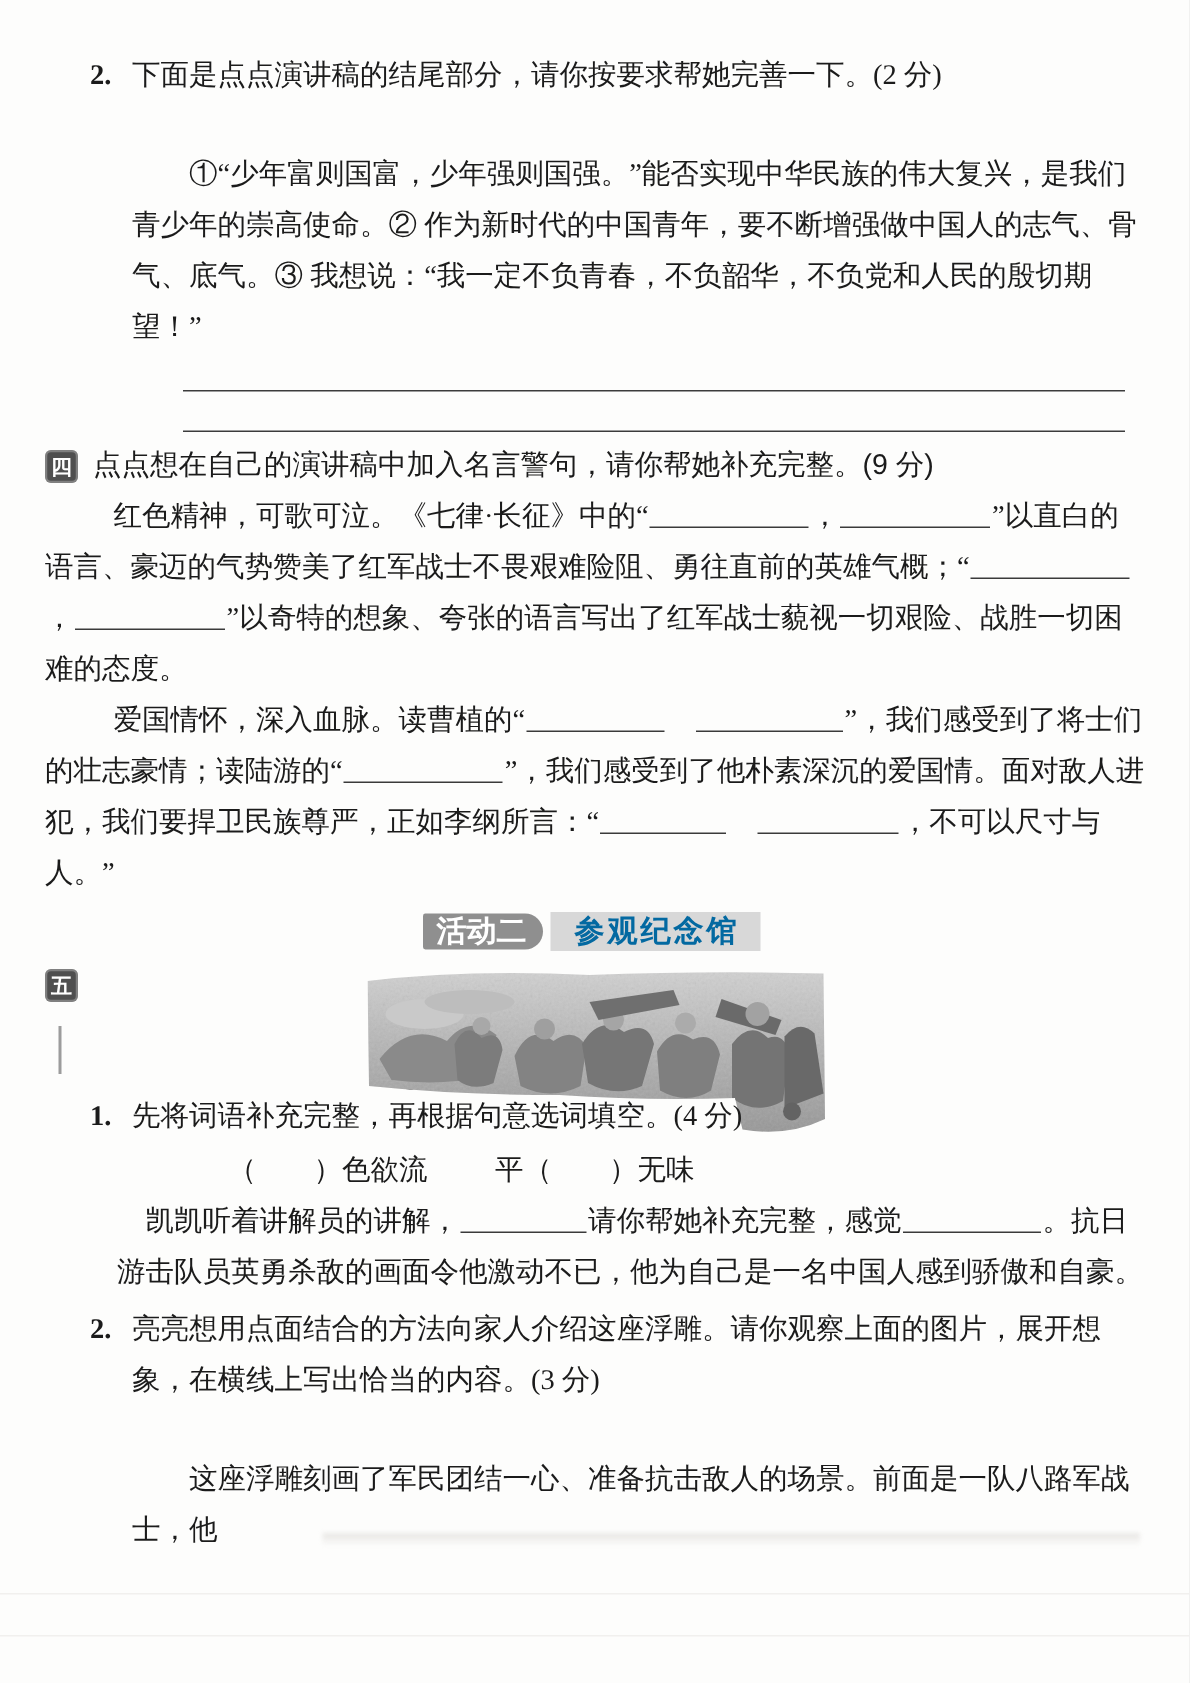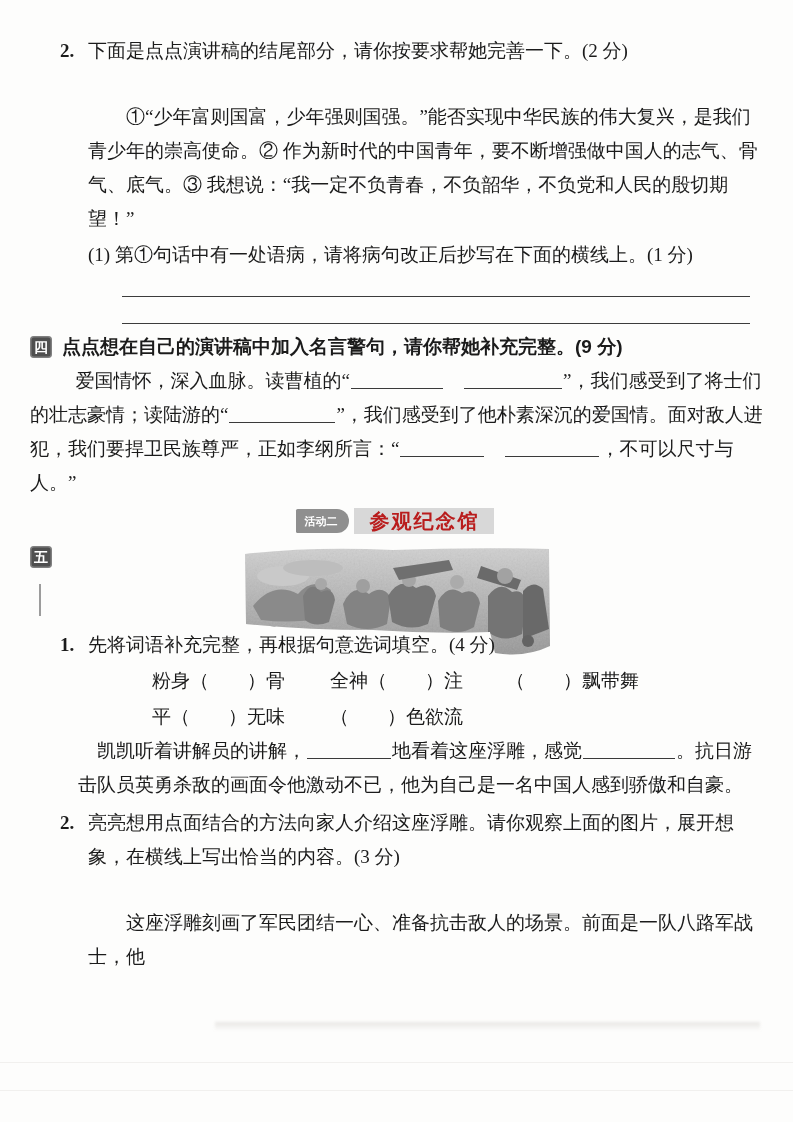--- a/index.html
+++ b/index.html
@@ -25,39 +25,39 @@
 
   
   .section { position:relative; padding-left:32px; margin-top:6px; }
   .sec-badge {
     position:absolute; left:0; top:6px; width:22px; height:22px;
     background:#4f4f4f; color:#fff; border-radius:4px;
     font-family:"Liberation Sans",sans-serif; font-size:14px; font-weight:bold;
     line-height:22px; text-align:center;
     box-shadow:inset 0 0 0 1.5px rgba(255,255,255,.28);
   }
-  .sec-title { font-family:"Liberation Sans",sans-serif; font-weight:bold; }
+  .sec-title { font-family:"Liberation Sans",sans-serif; font-weight:normal; }
   .margin-mark { position:absolute; left:9px; top:44px; width:2px; height:32px; background:#9c9c9c; }
 
   .para { text-indent:2.4em; }
 
   .blank {
     display:inline-block; height:16px; vertical-align:-2px; margin:0 1px;
     border-bottom:1.4px solid #3a3a3a;
   }
 
   
   .activity { display:flex; justify-content:center; align-items:center; margin:8px 0 4px -4px; }
   .act-badge {
     background:#8f8f8f; color:#fff; font-family:Liberation Sans, sans-serif;
-    font-weight:bold; font-size:11px; line-height:24px; padding:0 11px 0 9px;
+    font-weight:bold; font-size:20px; line-height:24px; padding:0 11px 0 9px;
     border-radius:2px 15px 15px 2px;
   }
   .act-strip {
-    background:#d8d8d8; color:#b91c1c; font-family:"Liberation Sans",sans-serif;
+    background:#d8d8d8; color:#0369a1; font-family:"Liberation Sans",sans-serif;
     font-weight:bold; font-size:20px; line-height:26px; padding:0 14px 0 16px; margin-left:5px;
     letter-spacing:2px;
   }
 
   .relief-wrap { width:307px; margin:12px auto 0 auto; height:112px; position:relative; z-index:1; }
 
   .q1 { margin-top:-30px; position:relative; z-index:2; }
 
   .wordgrid {
     display:grid; grid-template-columns:178px 176px 190px;
@@ -74,30 +74,32 @@
 </head>
 <body>
 
 <div class="page">
   <div class="content">
 
     <div class="item">
       <span class="num">2.</span>
       <span>下面是点点演讲稿的结尾部分，请你按要求帮她完善一下。(2 分)</span>
       <div class="passage">①“少年富则国富，少年强则国强。”能否实现中华民族的伟大复兴，是我们青少年的崇高使命。② 作为新时代的中国青年，要不断增强做中国人的志气、骨气、底气。③ 我想说：“我一定不负青春，不负韶华，不负党和人民的殷切期望！”</div>
-      <div class="sub">(1) 第①句话中有一处语病，请将病句改正后抄写在下面的横线上。(1 分)</div>
       <div class="ansline"></div>
       <div class="ansline"></div>
     </div>
 
     <div class="section">
       <span class="sec-badge">四</span>
       <span class="sec-title">点点想在自己的演讲稿中加入名言警句，请你帮她补充完整。(9 分)</span>
     </div>
 
+    <div class="para">
+      <span>红色精神，可歌可泣。《七律·长征》中的“</span><span class="blank" style="width:106px"></span><span>，</span><span class="blank" style="width:100px"></span><span>”以直白的语言、豪迈的气势赞美了红军战士不畏艰难险阻、勇往直前的英雄气概；“</span><span class="blank" style="width:106px"></span><span>，</span><span class="blank" style="width:100px"></span><span>”以奇特的想象、夸张的语言写出了红军战士藐视一切艰险、战胜一切困难的态度。</span>
+    </div>
 
     <div class="para">
       <span>爱国情怀，深入血脉。读曹植的“</span><span class="blank" style="width:92px"></span><span>　</span><span class="blank" style="width:98px"></span><span>”，我们感受到了将士们的壮志豪情；读陆游的“</span><span class="blank" style="width:106px"></span><span>”，我们感受到了他朴素深沉的爱国情。面对敌人进犯，我们要捍卫民族尊严，正如李纲所言：“</span><span class="blank" style="width:84px"></span><span>　</span><span class="blank" style="width:94px"></span><span>，不可以尺寸与人。”</span>
     </div>
 
     <div class="activity">
       <span class="act-badge">活动二</span>
       <span class="act-strip">参观纪念馆</span>
     </div>
 
@@ -151,31 +153,26 @@
         </g>
       </svg>
     </div>
 
     <div class="item q1">
       <span class="num">1.</span>
       <span>先将词语补充完整，再根据句意选词填空。(4 分)</span>
     </div>
 
     <div class="wordgrid">
-      <span>粉身（　　）骨</span>
-      <span>全神（　　）注</span>
-      <span>（　　）飘带舞</span>
-    </div>
-    <div class="wordgrid">
+      <span>（　　）色欲流</span>
       <span>平（　　）无味</span>
-      <span>（　　）色欲流</span>
     </div>
 
     <div class="fillpara">
-      <span>凯凯听着讲解员的讲解，</span><span class="blank" style="width:84px"></span><span>地看着这座浮雕，感觉</span><span class="blank" style="width:92px"></span><span>。抗日游击队员英勇杀敌的画面令他激动不已，他为自己是一名中国人感到骄傲和自豪。</span>
+      <span>凯凯听着讲解员的讲解，</span><span class="blank" style="width:84px"></span><span>请你帮她补充完整，感觉</span><span class="blank" style="width:92px"></span><span>。抗日游击队员英勇杀敌的画面令他激动不已，他为自己是一名中国人感到骄傲和自豪。</span>
     </div>
 
     <div class="item" style="margin-top:4px">
       <span class="num">2.</span>
       <span>亮亮想用点面结合的方法向家人介绍这座浮雕。请你观察上面的图片，展开想象，在横线上写出恰当的内容。(3 分)</span>
       <div class="passage">这座浮雕刻画了军民团结一心、准备抗击敌人的场景。前面是一队八路军战士，他</div>
     </div>
 
   </div>
 

